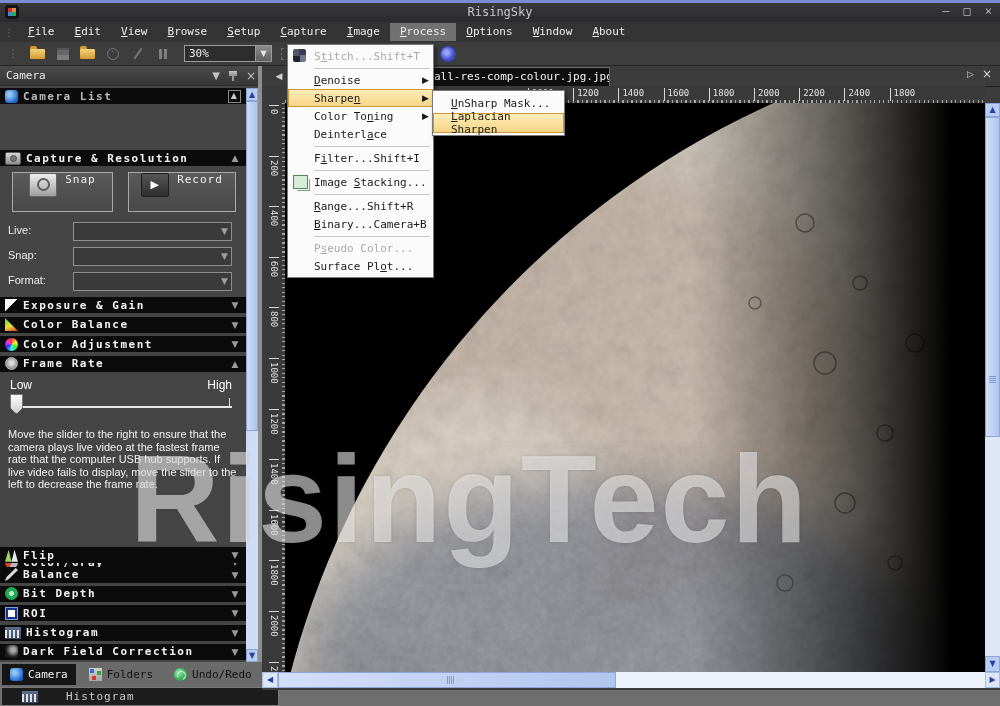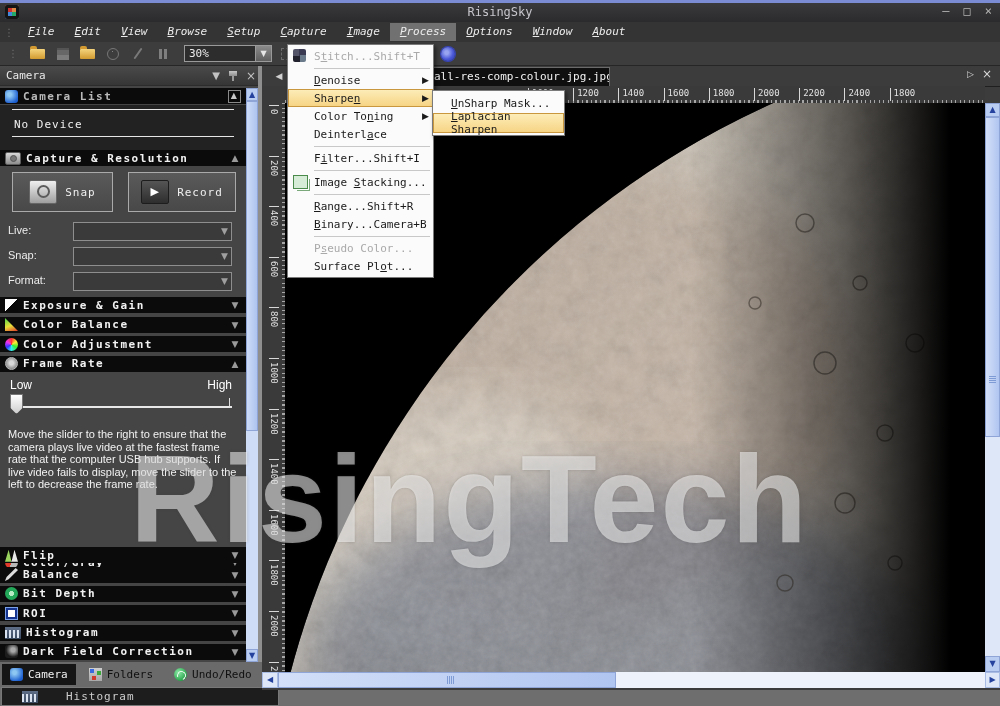--- a/index.html
+++ b/index.html
@@ -16,21 +16,21 @@
             background:conic-gradient(#d84 0 25%,#2a6 25% 50%,#48d 50% 75%,#c33 75%),#111;
             box-shadow:inset 0 0 0 3px #151515;}
   #win-title{position:absolute;left:0;right:0;top:2px;text-align:center;color:#c6c6cc;font-size:12px;}
   #win-controls{position:absolute;right:8px;top:1px;display:flex;gap:14px;color:#b4b4b4;font-size:12px;}
   #win-controls span{cursor:default;}
 
   
   #menubar{position:absolute;left:0;top:22px;width:1000px;height:20px;background:#343434;
            display:flex;align-items:center;color:#ececec;font-size:11px;border-bottom:1px solid #2a2a2a;}
   .mb-grip{color:#6f6f6f;padding:0 4px;font-size:10px;}
-  .mb-item{padding:2px 10px 3px;cursor:default;font-style:italic;}
+  .mb-item{padding:2px 10px 3px;cursor:default;}
   .mb-item.active{background:#717171;}
 
   
   #toolbar{position:absolute;left:0;top:42px;width:1000px;height:24px;background:#3d3d3d;
            display:flex;align-items:center;gap:6px;padding-left:4px;box-sizing:border-box;
            border-bottom:1px solid #262626;}
   .tb-btn{width:19px;height:18px;display:flex;align-items:center;justify-content:center;border-radius:2px;}
   .tb-btn.disabled{filter:grayscale(1) opacity(.45);}
   .tb-btn.active{background:linear-gradient(#f2d88e,#d9ab4d);box-shadow:inset 0 0 0 1px #8a6a1f;}
   .ic-folder-open{position:relative;width:15px;height:10px;background:linear-gradient(#f4d47c,#d29a30);border-radius:1px;}
@@ -68,21 +68,21 @@
   #camera-list-header{top:22px;color:#b9b9b9;}
   #camera-list-header .boxarrow{position:absolute;right:5px;top:2px;width:11px;height:11px;border:1px solid #8a8a8a;
          color:#c9c9c9;font-size:8px;line-height:10px;text-align:center;font-weight:normal;font-family:"DejaVu Sans",sans-serif;}
   #no-device-block{position:absolute;left:0;top:39px;width:246px;height:45px;background:#222;}
   #no-device-block .line{position:absolute;left:12px;right:12px;height:1px;background:#e6e6e6;}
   #no-device-text{position:absolute;left:14px;top:13px;color:#f0f0f0;font-size:11px;letter-spacing:1px;}
 
   #capture-header{top:84px;}
   #capture-content{position:absolute;left:0;top:101px;width:246px;height:130px;background:#454545;}
   .big-btn{position:absolute;top:5px;height:40px;background:linear-gradient(#5a5a5a,#484848);
-           border:1px solid #aaa;display:flex;align-items:center;justify-content:center;gap:8px;
+           border:1px solid #aaa;display:flex;align-items:flex-start;justify-content:center;gap:8px;
            color:#f0f0f0;font-size:11px;letter-spacing:1px;box-sizing:border-box;}
   #snap-btn{left:12px;width:101px;}
   #record-btn{left:128px;width:108px;}
   .snap-cam{width:26px;height:22px;background:linear-gradient(#efefef,#9f9f9f);border:1px solid #666;border-radius:2px;position:relative;}
   .snap-cam:after{content:"";position:absolute;left:7px;top:4px;width:9px;height:9px;border:2px solid #5c5c5c;border-radius:50%;}
   .rec-ic{width:26px;height:22px;background:linear-gradient(#555,#2e2e2e);border:1px solid #1d1d1d;border-radius:2px;
           color:#fff;font-size:11px;line-height:21px;text-align:center;font-family:"DejaVu Sans",sans-serif;}
   .cap-row{position:absolute;left:0;width:246px;height:19px;}
   .cap-row .lbl{position:absolute;left:8px;top:2px;color:#ececec;font-size:11px;font-family:"Liberation Sans",sans-serif;}
   .cap-row .sel{position:absolute;left:73px;top:0;width:159px;height:19px;background:#3a3a3a;
@@ -287,25 +287,20 @@
       <span>▼</span>
       <span class="pin-glyph"></span>
       <span style="font-size:12px;">×</span>
     </span>
   </div>
 
   <div class="sec-h" id="camera-list-header">
     <span class="ic ic-camera-list"></span>
     <span>Camera List</span>
     <span class="boxarrow">▲</span>
-  </div>
-  <div id="no-device-block">
-    <div class="line" style="top:4px;"></div>
-    <div id="no-device-text">No Device</div>
-    <div class="line" style="top:31px;"></div>
   </div>
 
   <div class="sec-h" id="capture-header">
     <span class="ic ic-capture"></span>
     <span>Capture &amp; Resolution</span>
     <span class="arrow">▲</span>
   </div>
   <div id="capture-content">
     <div class="big-btn" id="snap-btn">
       <span class="snap-cam"></span>

